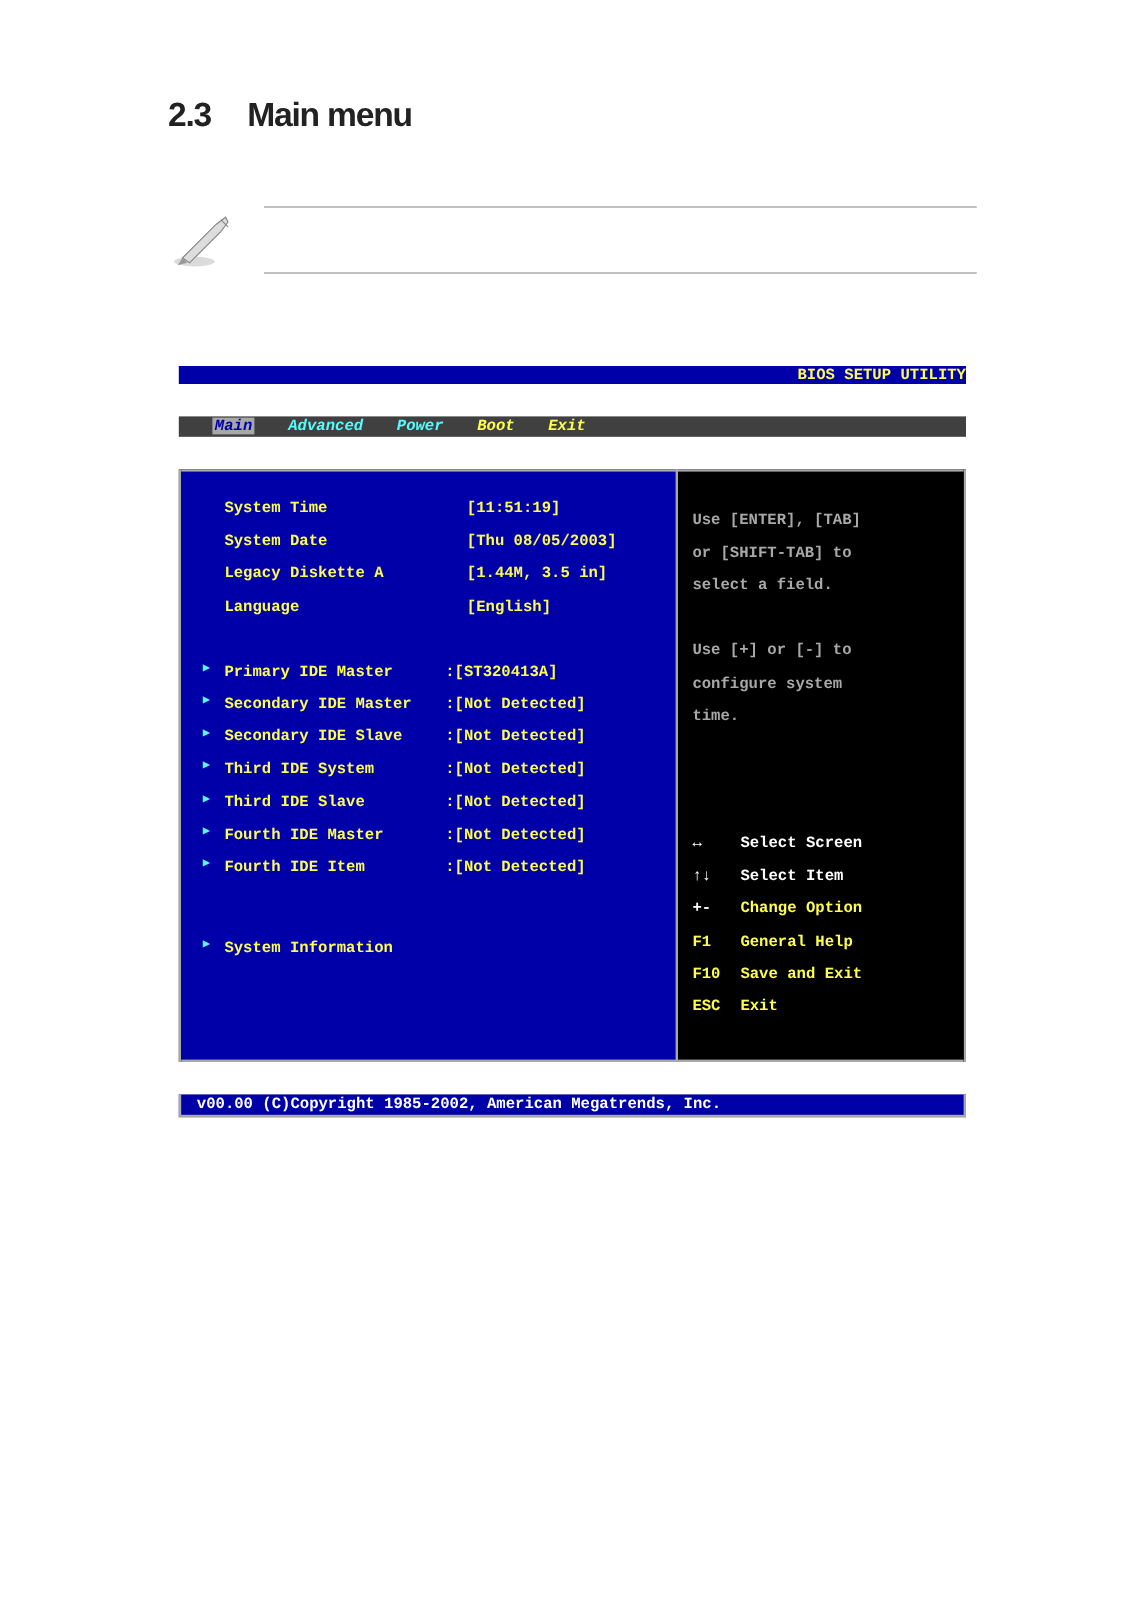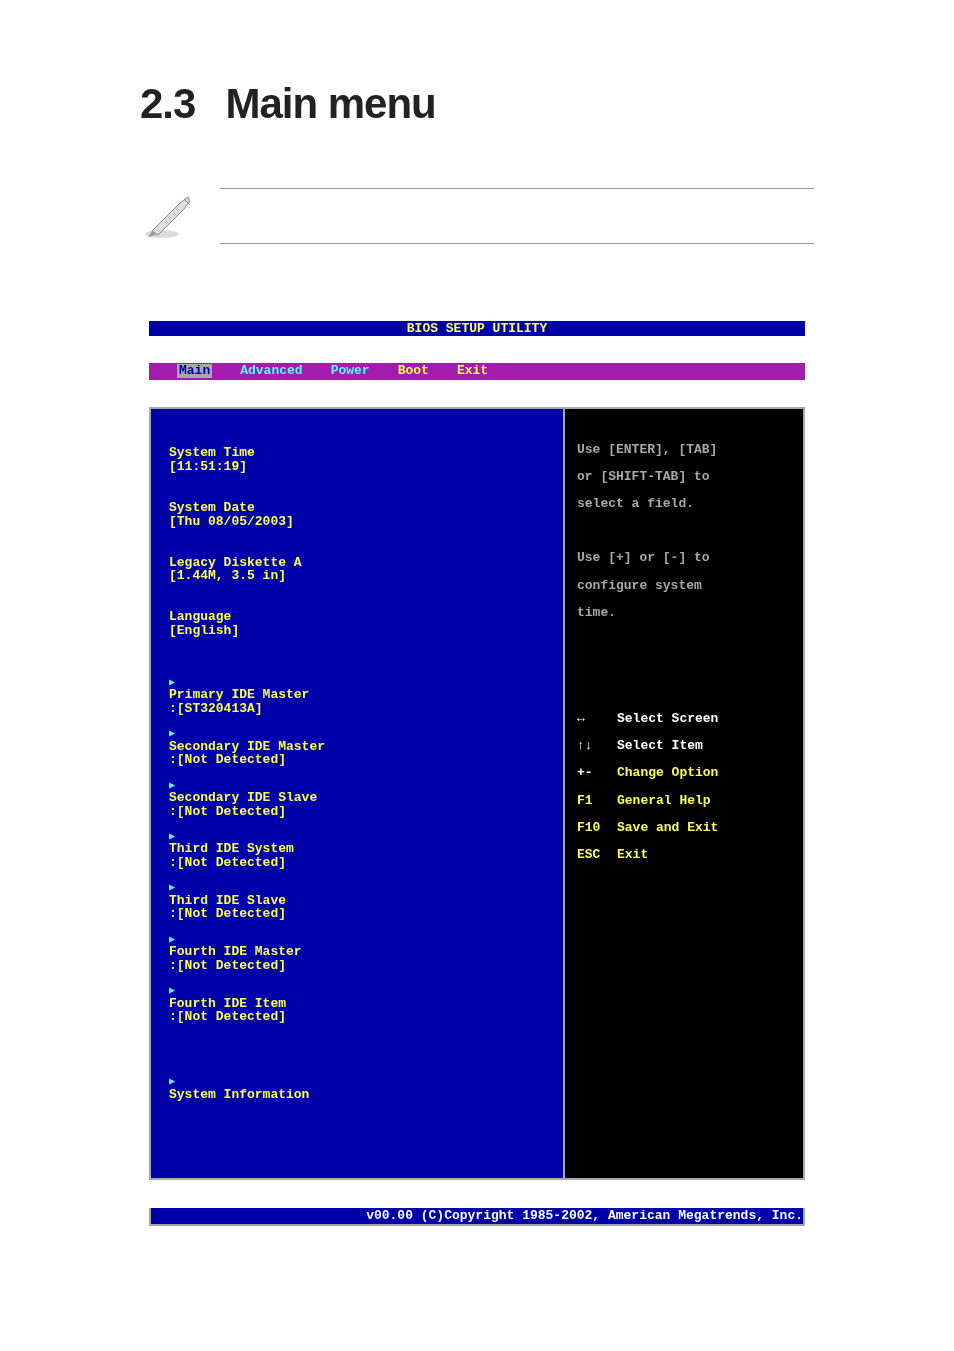--- a/index.html
+++ b/index.html
@@ -11,21 +11,21 @@
       background: #fff;
       width: 954px;
       height: 1351px;
       font-family: Arial, sans-serif;
       padding: 80px 140px 40px 140px;
       position: relative;
     }
     .heading {
       font-family: Arial, Helvetica, sans-serif;
       font-weight: 900;
-      font-size: 42px;
+      font-size: 28px;
       color: #222;
       margin-bottom: 60px;
       letter-spacing: -1px;
     }
     .heading .num {
       font-family: Arial, sans-serif;
       font-weight: 900;
       margin-right: 30px;
     }
     .pen-row {
@@ -54,29 +54,30 @@
       font-size: 13px;
       font-weight: bold;
       line-height: 1.05;
       white-space: pre;
       width: 656px;
       margin: 0 auto;
     }
     .bios-title {
       background: #0000a8;
       color: #fcfc54;
-      text-align: center;
+      text-align: right;
       padding: 1px 0 0 0;
     }
     .bios-menu {
-      background: #a21caf;
+      background: #404040;
       color: #0000a8;
       display: flex;
       padding: 1px 0 2px 28px;
       gap: 0;
+      font-style: italic;
     }
     .bios-menu span {
       color: #54fcfc;
       margin-right: 28px;
     }
     .bios-menu .sel {
       background: #a8a8a8;
       color: #0000a8;
       padding: 0 2px;
     }
@@ -92,21 +93,20 @@
     .left {
       background: #0000a8;
       color: #fcfc54;
       padding: 10px 8px 10px 18px;
       width: 414px;
       border: 2px solid #a8a8a8;
       border-left: none;
     }
     .row {
       display: flex;
-      flex-direction: column;
     }
     .row .lbl {
       width: 202px;
       color: #fcfc54;
       display: inline-block;
     }
     .row .val {
       color: #fcfc54;
     }
     .tri::before {
@@ -149,22 +149,22 @@
     .right .desc {
       color: #fff;
       text-align: right;
     }
     .right .desc2 {
       color: #fcfc54;
     }
     .bios-foot {
       background: #0000a8;
       color: #fff;
-      text-align: right;
-      padding: 1px 0 2px 0;
+      text-align: left;
+      padding: 1px 0 2px 13px;
       border-left: 2px solid #a8a8a8;
       border-right: 2px solid #a8a8a8;
       border-bottom: 2px solid #a8a8a8;
     }
   </style>
 </head>
 <body>
 
 <div class="heading">
   <span class="num">2.3</span><span style="font-family: 'Arial Black', Arial, sans-serif; font-stretch: condensed;">Main menu</span>

